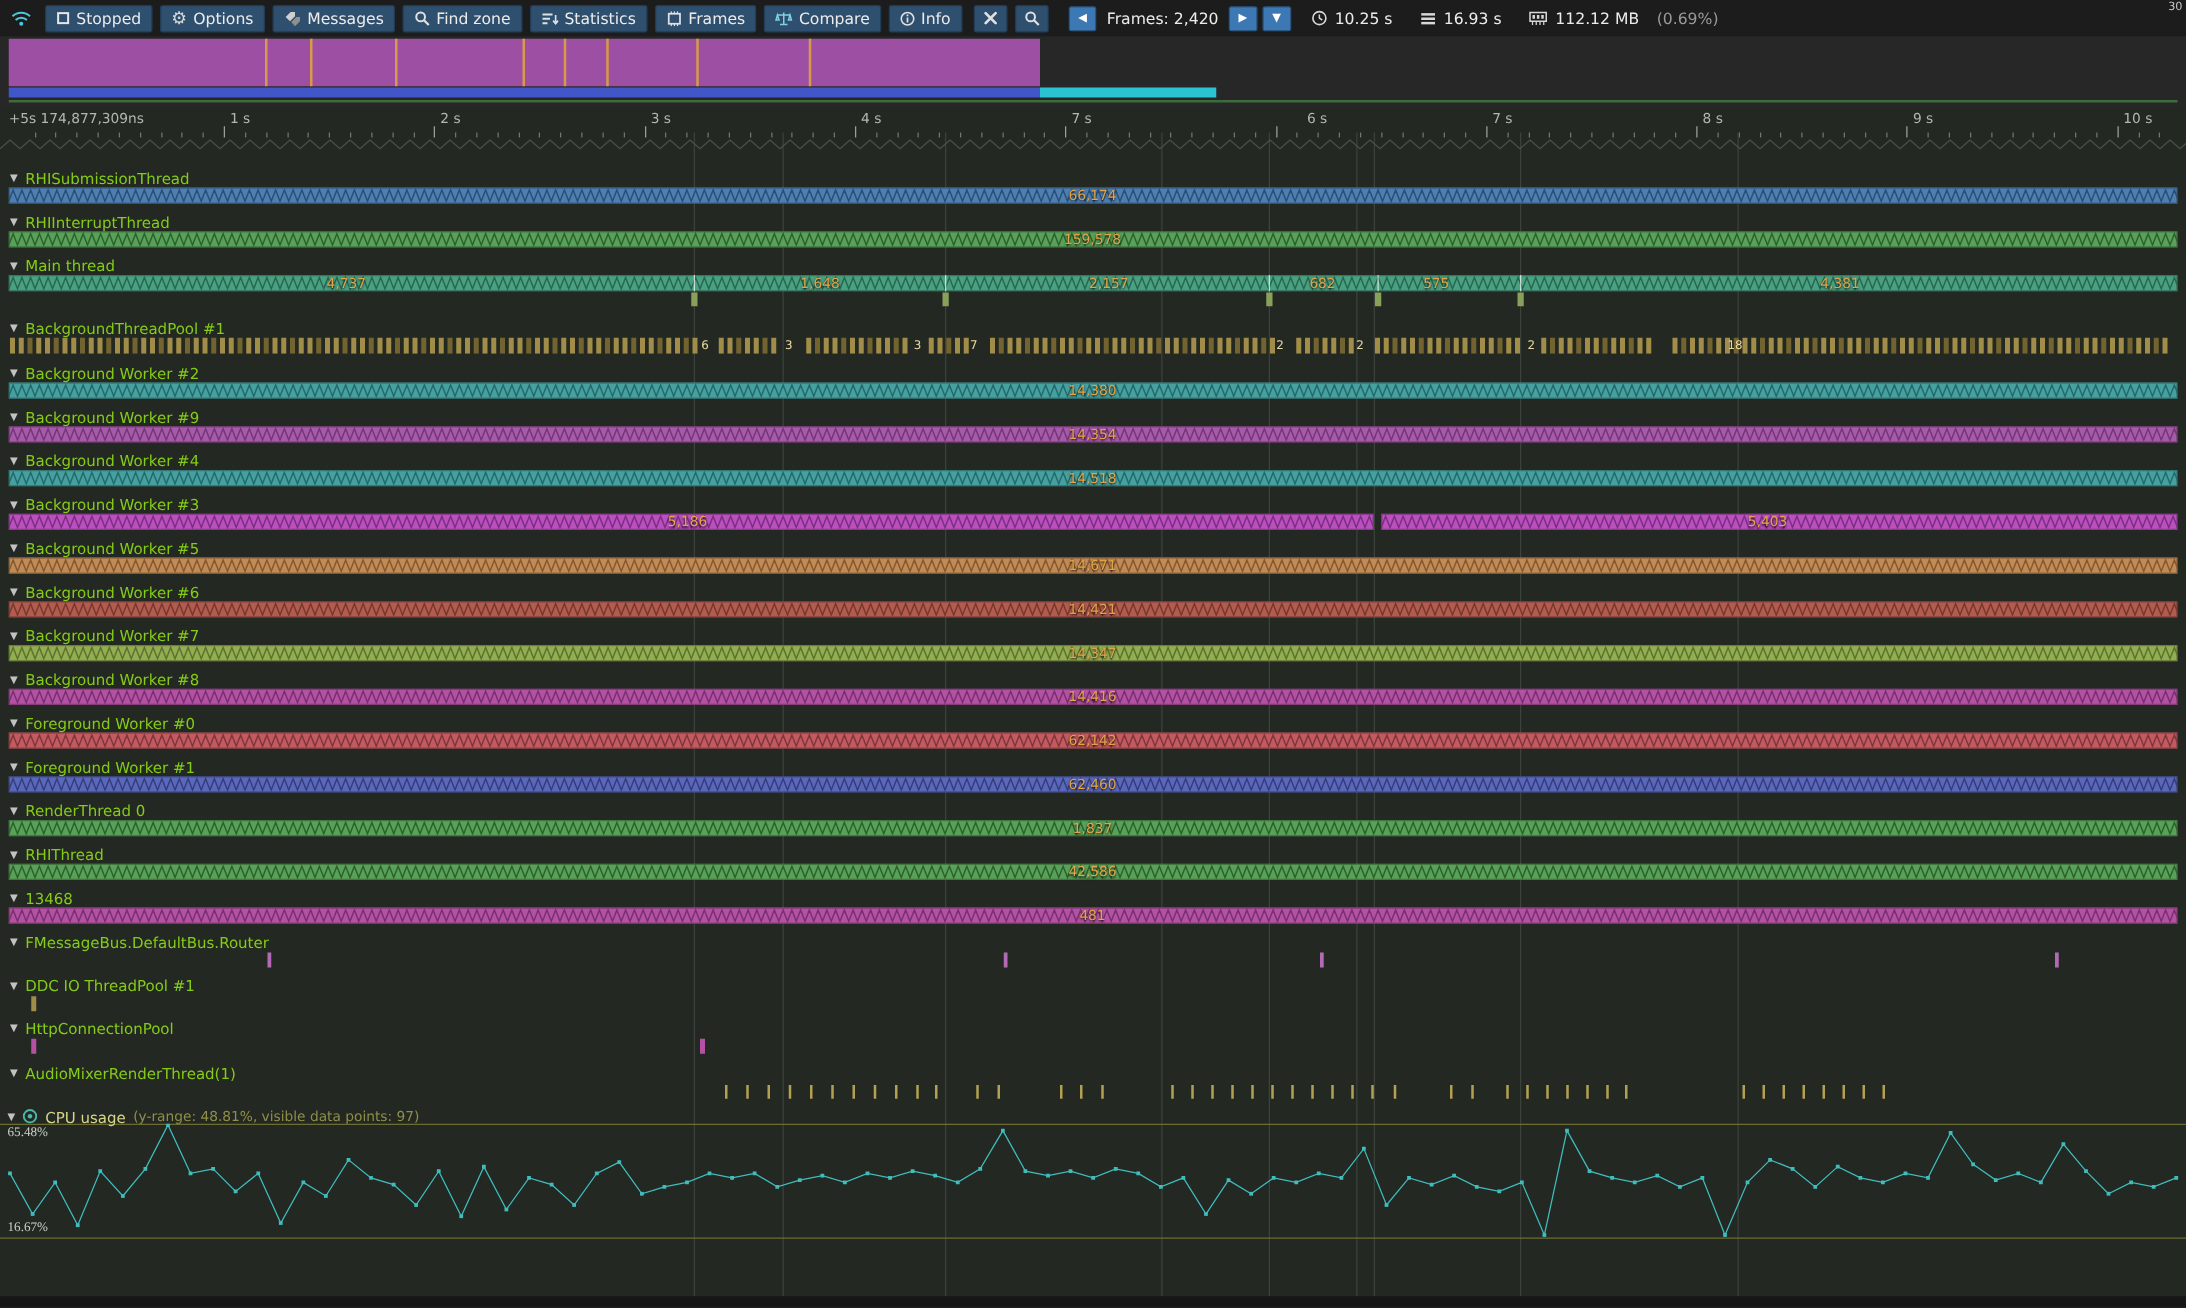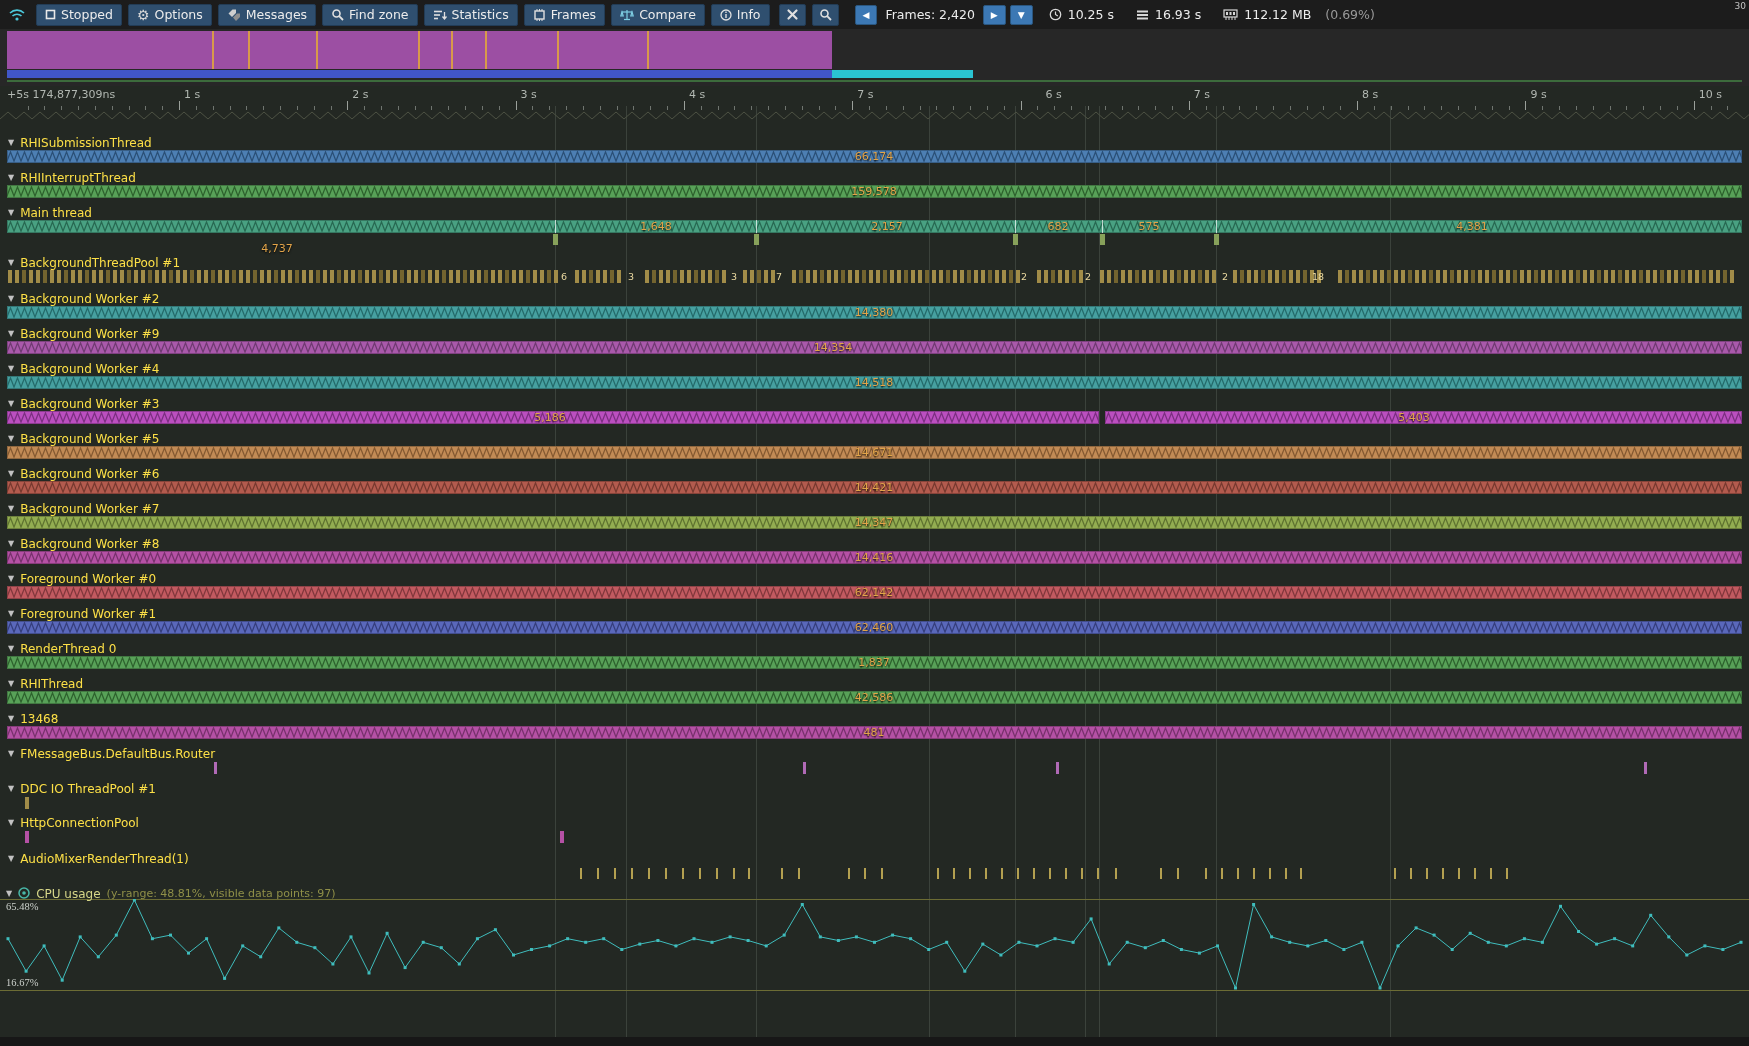--- a/index.html
+++ b/index.html
@@ -28,21 +28,21 @@
   .ov-greenline { position:absolute; left:7px; top:51px; width:1735px; height:2px; background:#3c6b3c; }
   .ruler { position:absolute; top:86px; left:0; width:1749px; height:26px; }
   .ruler-offset { position:absolute; left:7px; top:2px; font-size:11px; color:#b2b8b2; }
   .tick-label { position:absolute; top:2px; font-size:11px; color:#b2b8b2; }
   .tick-major { position:absolute; top:15px; width:1px; height:9px; background:#9aa09a; }
   .tick-minor { position:absolute; top:20px; width:1px; height:4px; background:#6f756f; }
   #wave { position:absolute; top:109px; left:0; z-index:1; }
   .gridline { position:absolute; top:106px; height:931px; width:1px; background:#3b423b; }
   .thread-label { position:absolute; left:8px; height:15px; display:flex; align-items:center; gap:6px; white-space:nowrap; z-index:3; }
   .tri { color:#c2c2c2; font-size:8px; }
-  .tname { color:#fde047; font-size:12px; }
+  .tname { color:#84cc16; font-size:12px; }
   .bar { position:absolute; height:13px; z-index:2; box-shadow: inset 0 0 0 1px rgba(0,0,0,0.25); overflow:hidden; }
   .zcount { position:absolute; height:13px; line-height:13px; font-size:11px; color:#e2a449; text-shadow:0 1px 2px rgba(0,0,0,0.9); transform:translateX(-50%); white-space:nowrap; z-index:4; }
   .sep { position:absolute; width:1px; height:13px; background:rgba(255,255,255,0.7); z-index:3; }
   .submark { position:absolute; width:5px; height:11px; z-index:2; }
   .tickmark { position:absolute; z-index:2; }
   .dlabel { position:absolute; font-size:9.5px; color:#ead9a0; transform:translateX(-50%); z-index:3; line-height:13px; }
   .dense-svg { position:absolute; z-index:2; }
   .cpu-head { position:absolute; top:884px; left:6px; display:flex; align-items:center; gap:6px; z-index:3; }
   .cpu-label { font-size:12px; color:#d6d688; }
   .cpu-meta { font-size:11px; color:#8f8f48; }
@@ -398,21 +398,21 @@
       <span class="zcount" style="left: 874px; top: 185px;">159,578</span>
       <div class="thread-label" style="top: 205px;">
         <span class="tri">▼</span>
         <span class="tname">Main thread</span>
       </div>
       <div class="bar" style="left: 7px; width: 1735px; top: 220px; background: rgb(73, 161, 130);">
         <svg width="1735" height="13" style="position: absolute; left: 0px; top: 0px;">
           <path d="M0,11 L3.5,2 L7,11 L10.5,2 L14,11 L17.5,2 L21,11 L24.5,2 L28,11 L31.5,2 L35,11 L38.5,2 L42,11 L45.5,2 L49,11 L52.5,2 L56,11 L59.5,2 L63,11 L66.5,2 L70,11 L73.5,2 L77,11 L80.5,2 L84,11 L87.5,2 L91,11 L94.5,2 L98,11 L101.5,2 L105,11 L108.5,2 L112,11 L115.5,2 L119,11 L122.5,2 L126,11 L129.5,2 L133,11 L136.5,2 L140,11 L143.5,2 L147,11 L150.5,2 L154,11 L157.5,2 L161,11 L164.5,2 L168,11 L171.5,2 L175,11 L178.5,2 L182,11 L185.5,2 L189,11 L192.5,2 L196,11 L199.5,2 L203,11 L206.5,2 L210,11 L213.5,2 L217,11 L220.5,2 L224,11 L227.5,2 L231,11 L234.5,2 L238,11 L241.5,2 L245,11 L248.5,2 L252,11 L255.5,2 L259,11 L262.5,2 L266,11 L269.5,2 L273,11 L276.5,2 L280,11 L283.5,2 L287,11 L290.5,2 L294,11 L297.5,2 L301,11 L304.5,2 L308,11 L311.5,2 L315,11 L318.5,2 L322,11 L325.5,2 L329,11 L332.5,2 L336,11 L339.5,2 L343,11 L346.5,2 L350,11 L353.5,2 L357,11 L360.5,2 L364,11 L367.5,2 L371,11 L374.5,2 L378,11 L381.5,2 L385,11 L388.5,2 L392,11 L395.5,2 L399,11 L402.5,2 L406,11 L409.5,2 L413,11 L416.5,2 L420,11 L423.5,2 L427,11 L430.5,2 L434,11 L437.5,2 L441,11 L444.5,2 L448,11 L451.5,2 L455,11 L458.5,2 L462,11 L465.5,2 L469,11 L472.5,2 L476,11 L479.5,2 L483,11 L486.5,2 L490,11 L493.5,2 L497,11 L500.5,2 L504,11 L507.5,2 L511,11 L514.5,2 L518,11 L521.5,2 L525,11 L528.5,2 L532,11 L535.5,2 L539,11 L542.5,2 L546,11 L549.5,2 L553,11 L556.5,2 L560,11 L563.5,2 L567,11 L570.5,2 L574,11 L577.5,2 L581,11 L584.5,2 L588,11 L591.5,2 L595,11 L598.5,2 L602,11 L605.5,2 L609,11 L612.5,2 L616,11 L619.5,2 L623,11 L626.5,2 L630,11 L633.5,2 L637,11 L640.5,2 L644,11 L647.5,2 L651,11 L654.5,2 L658,11 L661.5,2 L665,11 L668.5,2 L672,11 L675.5,2 L679,11 L682.5,2 L686,11 L689.5,2 L693,11 L696.5,2 L700,11 L703.5,2 L707,11 L710.5,2 L714,11 L717.5,2 L721,11 L724.5,2 L728,11 L731.5,2 L735,11 L738.5,2 L742,11 L745.5,2 L749,11 L752.5,2 L756,11 L759.5,2 L763,11 L766.5,2 L770,11 L773.5,2 L777,11 L780.5,2 L784,11 L787.5,2 L791,11 L794.5,2 L798,11 L801.5,2 L805,11 L808.5,2 L812,11 L815.5,2 L819,11 L822.5,2 L826,11 L829.5,2 L833,11 L836.5,2 L840,11 L843.5,2 L847,11 L850.5,2 L854,11 L857.5,2 L861,11 L864.5,2 L868,11 L871.5,2 L875,11 L878.5,2 L882,11 L885.5,2 L889,11 L892.5,2 L896,11 L899.5,2 L903,11 L906.5,2 L910,11 L913.5,2 L917,11 L920.5,2 L924,11 L927.5,2 L931,11 L934.5,2 L938,11 L941.5,2 L945,11 L948.5,2 L952,11 L955.5,2 L959,11 L962.5,2 L966,11 L969.5,2 L973,11 L976.5,2 L980,11 L983.5,2 L987,11 L990.5,2 L994,11 L997.5,2 L1001,11 L1004.5,2 L1008,11 L1011.5,2 L1015,11 L1018.5,2 L1022,11 L1025.5,2 L1029,11 L1032.5,2 L1036,11 L1039.5,2 L1043,11 L1046.5,2 L1050,11 L1053.5,2 L1057,11 L1060.5,2 L1064,11 L1067.5,2 L1071,11 L1074.5,2 L1078,11 L1081.5,2 L1085,11 L1088.5,2 L1092,11 L1095.5,2 L1099,11 L1102.5,2 L1106,11 L1109.5,2 L1113,11 L1116.5,2 L1120,11 L1123.5,2 L1127,11 L1130.5,2 L1134,11 L1137.5,2 L1141,11 L1144.5,2 L1148,11 L1151.5,2 L1155,11 L1158.5,2 L1162,11 L1165.5,2 L1169,11 L1172.5,2 L1176,11 L1179.5,2 L1183,11 L1186.5,2 L1190,11 L1193.5,2 L1197,11 L1200.5,2 L1204,11 L1207.5,2 L1211,11 L1214.5,2 L1218,11 L1221.5,2 L1225,11 L1228.5,2 L1232,11 L1235.5,2 L1239,11 L1242.5,2 L1246,11 L1249.5,2 L1253,11 L1256.5,2 L1260,11 L1263.5,2 L1267,11 L1270.5,2 L1274,11 L1277.5,2 L1281,11 L1284.5,2 L1288,11 L1291.5,2 L1295,11 L1298.5,2 L1302,11 L1305.5,2 L1309,11 L1312.5,2 L1316,11 L1319.5,2 L1323,11 L1326.5,2 L1330,11 L1333.5,2 L1337,11 L1340.5,2 L1344,11 L1347.5,2 L1351,11 L1354.5,2 L1358,11 L1361.5,2 L1365,11 L1368.5,2 L1372,11 L1375.5,2 L1379,11 L1382.5,2 L1386,11 L1389.5,2 L1393,11 L1396.5,2 L1400,11 L1403.5,2 L1407,11 L1410.5,2 L1414,11 L1417.5,2 L1421,11 L1424.5,2 L1428,11 L1431.5,2 L1435,11 L1438.5,2 L1442,11 L1445.5,2 L1449,11 L1452.5,2 L1456,11 L1459.5,2 L1463,11 L1466.5,2 L1470,11 L1473.5,2 L1477,11 L1480.5,2 L1484,11 L1487.5,2 L1491,11 L1494.5,2 L1498,11 L1501.5,2 L1505,11 L1508.5,2 L1512,11 L1515.5,2 L1519,11 L1522.5,2 L1526,11 L1529.5,2 L1533,11 L1536.5,2 L1540,11 L1543.5,2 L1547,11 L1550.5,2 L1554,11 L1557.5,2 L1561,11 L1564.5,2 L1568,11 L1571.5,2 L1575,11 L1578.5,2 L1582,11 L1585.5,2 L1589,11 L1592.5,2 L1596,11 L1599.5,2 L1603,11 L1606.5,2 L1610,11 L1613.5,2 L1617,11 L1620.5,2 L1624,11 L1627.5,2 L1631,11 L1634.5,2 L1638,11 L1641.5,2 L1645,11 L1648.5,2 L1652,11 L1655.5,2 L1659,11 L1662.5,2 L1666,11 L1669.5,2 L1673,11 L1676.5,2 L1680,11 L1683.5,2 L1687,11 L1690.5,2 L1694,11 L1697.5,2 L1701,11 L1704.5,2 L1708,11 L1711.5,2 L1715,11 L1718.5,2 L1722,11 L1725.5,2 L1729,11 L1732.5,2 L1736,11" fill="none" stroke="#276851" stroke-width="1.2"></path>
         </svg>
       </div>
-      <span class="zcount" style="left: 277px; top: 220px; margin-top: 22px;">4,737</span>
+      <span class="zcount" style="left: 277px; top: 220px;">4,737</span>
       <span class="zcount" style="left: 656px; top: 220px;">1,648</span>
       <span class="zcount" style="left: 887px; top: 220px;">2,157</span>
       <span class="zcount" style="left: 1058px; top: 220px;">682</span>
       <span class="zcount" style="left: 1149px; top: 220px;">575</span>
       <span class="zcount" style="left: 1472px; top: 220px;">4,381</span>
       <div class="sep" style="left: 555px; top: 220px;"></div>
       <div class="sep" style="left: 756px; top: 220px;"></div>
       <div class="sep" style="left: 1015px; top: 220px;"></div>
       <div class="sep" style="left: 1102px; top: 220px;"></div>
       <div class="sep" style="left: 1216px; top: 220px;"></div>
@@ -657,41 +657,41 @@
         <rect x="1716" y="0" width="4" height="13" fill="#73642f"></rect>
         <rect x="1723" y="0" width="4" height="13" fill="#a18c48"></rect>
       </svg>
       <span class="dlabel" style="left: 564px; top: 270px;">6</span>
       <span class="dlabel" style="left: 631px; top: 270px;">3</span>
       <span class="dlabel" style="left: 734px; top: 270px;">3</span>
       <span class="dlabel" style="left: 779px; top: 270px;">7</span>
       <span class="dlabel" style="left: 1024px; top: 270px;">2</span>
       <span class="dlabel" style="left: 1088px; top: 270px;">2</span>
       <span class="dlabel" style="left: 1225px; top: 270px;">2</span>
-      <span class="dlabel" style="left: 1318px; top: 270px;">18</span>
+      <span class="dlabel" style="left: 1388px; top: 270px;">18</span>
       <div class="thread-label" style="top: 291px;">
         <span class="tri">▼</span>
         <span class="tname">Background Worker #2</span>
       </div>
       <div class="bar" style="left: 7px; width: 1735px; top: 306px; background: rgb(70, 160, 160);">
         <svg width="1735" height="13" style="position: absolute; left: 0px; top: 0px;">
           <path d="M0,11 L3.5,2 L7,11 L10.5,2 L14,11 L17.5,2 L21,11 L24.5,2 L28,11 L31.5,2 L35,11 L38.5,2 L42,11 L45.5,2 L49,11 L52.5,2 L56,11 L59.5,2 L63,11 L66.5,2 L70,11 L73.5,2 L77,11 L80.5,2 L84,11 L87.5,2 L91,11 L94.5,2 L98,11 L101.5,2 L105,11 L108.5,2 L112,11 L115.5,2 L119,11 L122.5,2 L126,11 L129.5,2 L133,11 L136.5,2 L140,11 L143.5,2 L147,11 L150.5,2 L154,11 L157.5,2 L161,11 L164.5,2 L168,11 L171.5,2 L175,11 L178.5,2 L182,11 L185.5,2 L189,11 L192.5,2 L196,11 L199.5,2 L203,11 L206.5,2 L210,11 L213.5,2 L217,11 L220.5,2 L224,11 L227.5,2 L231,11 L234.5,2 L238,11 L241.5,2 L245,11 L248.5,2 L252,11 L255.5,2 L259,11 L262.5,2 L266,11 L269.5,2 L273,11 L276.5,2 L280,11 L283.5,2 L287,11 L290.5,2 L294,11 L297.5,2 L301,11 L304.5,2 L308,11 L311.5,2 L315,11 L318.5,2 L322,11 L325.5,2 L329,11 L332.5,2 L336,11 L339.5,2 L343,11 L346.5,2 L350,11 L353.5,2 L357,11 L360.5,2 L364,11 L367.5,2 L371,11 L374.5,2 L378,11 L381.5,2 L385,11 L388.5,2 L392,11 L395.5,2 L399,11 L402.5,2 L406,11 L409.5,2 L413,11 L416.5,2 L420,11 L423.5,2 L427,11 L430.5,2 L434,11 L437.5,2 L441,11 L444.5,2 L448,11 L451.5,2 L455,11 L458.5,2 L462,11 L465.5,2 L469,11 L472.5,2 L476,11 L479.5,2 L483,11 L486.5,2 L490,11 L493.5,2 L497,11 L500.5,2 L504,11 L507.5,2 L511,11 L514.5,2 L518,11 L521.5,2 L525,11 L528.5,2 L532,11 L535.5,2 L539,11 L542.5,2 L546,11 L549.5,2 L553,11 L556.5,2 L560,11 L563.5,2 L567,11 L570.5,2 L574,11 L577.5,2 L581,11 L584.5,2 L588,11 L591.5,2 L595,11 L598.5,2 L602,11 L605.5,2 L609,11 L612.5,2 L616,11 L619.5,2 L623,11 L626.5,2 L630,11 L633.5,2 L637,11 L640.5,2 L644,11 L647.5,2 L651,11 L654.5,2 L658,11 L661.5,2 L665,11 L668.5,2 L672,11 L675.5,2 L679,11 L682.5,2 L686,11 L689.5,2 L693,11 L696.5,2 L700,11 L703.5,2 L707,11 L710.5,2 L714,11 L717.5,2 L721,11 L724.5,2 L728,11 L731.5,2 L735,11 L738.5,2 L742,11 L745.5,2 L749,11 L752.5,2 L756,11 L759.5,2 L763,11 L766.5,2 L770,11 L773.5,2 L777,11 L780.5,2 L784,11 L787.5,2 L791,11 L794.5,2 L798,11 L801.5,2 L805,11 L808.5,2 L812,11 L815.5,2 L819,11 L822.5,2 L826,11 L829.5,2 L833,11 L836.5,2 L840,11 L843.5,2 L847,11 L850.5,2 L854,11 L857.5,2 L861,11 L864.5,2 L868,11 L871.5,2 L875,11 L878.5,2 L882,11 L885.5,2 L889,11 L892.5,2 L896,11 L899.5,2 L903,11 L906.5,2 L910,11 L913.5,2 L917,11 L920.5,2 L924,11 L927.5,2 L931,11 L934.5,2 L938,11 L941.5,2 L945,11 L948.5,2 L952,11 L955.5,2 L959,11 L962.5,2 L966,11 L969.5,2 L973,11 L976.5,2 L980,11 L983.5,2 L987,11 L990.5,2 L994,11 L997.5,2 L1001,11 L1004.5,2 L1008,11 L1011.5,2 L1015,11 L1018.5,2 L1022,11 L1025.5,2 L1029,11 L1032.5,2 L1036,11 L1039.5,2 L1043,11 L1046.5,2 L1050,11 L1053.5,2 L1057,11 L1060.5,2 L1064,11 L1067.5,2 L1071,11 L1074.5,2 L1078,11 L1081.5,2 L1085,11 L1088.5,2 L1092,11 L1095.5,2 L1099,11 L1102.5,2 L1106,11 L1109.5,2 L1113,11 L1116.5,2 L1120,11 L1123.5,2 L1127,11 L1130.5,2 L1134,11 L1137.5,2 L1141,11 L1144.5,2 L1148,11 L1151.5,2 L1155,11 L1158.5,2 L1162,11 L1165.5,2 L1169,11 L1172.5,2 L1176,11 L1179.5,2 L1183,11 L1186.5,2 L1190,11 L1193.5,2 L1197,11 L1200.5,2 L1204,11 L1207.5,2 L1211,11 L1214.5,2 L1218,11 L1221.5,2 L1225,11 L1228.5,2 L1232,11 L1235.5,2 L1239,11 L1242.5,2 L1246,11 L1249.5,2 L1253,11 L1256.5,2 L1260,11 L1263.5,2 L1267,11 L1270.5,2 L1274,11 L1277.5,2 L1281,11 L1284.5,2 L1288,11 L1291.5,2 L1295,11 L1298.5,2 L1302,11 L1305.5,2 L1309,11 L1312.5,2 L1316,11 L1319.5,2 L1323,11 L1326.5,2 L1330,11 L1333.5,2 L1337,11 L1340.5,2 L1344,11 L1347.5,2 L1351,11 L1354.5,2 L1358,11 L1361.5,2 L1365,11 L1368.5,2 L1372,11 L1375.5,2 L1379,11 L1382.5,2 L1386,11 L1389.5,2 L1393,11 L1396.5,2 L1400,11 L1403.5,2 L1407,11 L1410.5,2 L1414,11 L1417.5,2 L1421,11 L1424.5,2 L1428,11 L1431.5,2 L1435,11 L1438.5,2 L1442,11 L1445.5,2 L1449,11 L1452.5,2 L1456,11 L1459.5,2 L1463,11 L1466.5,2 L1470,11 L1473.5,2 L1477,11 L1480.5,2 L1484,11 L1487.5,2 L1491,11 L1494.5,2 L1498,11 L1501.5,2 L1505,11 L1508.5,2 L1512,11 L1515.5,2 L1519,11 L1522.5,2 L1526,11 L1529.5,2 L1533,11 L1536.5,2 L1540,11 L1543.5,2 L1547,11 L1550.5,2 L1554,11 L1557.5,2 L1561,11 L1564.5,2 L1568,11 L1571.5,2 L1575,11 L1578.5,2 L1582,11 L1585.5,2 L1589,11 L1592.5,2 L1596,11 L1599.5,2 L1603,11 L1606.5,2 L1610,11 L1613.5,2 L1617,11 L1620.5,2 L1624,11 L1627.5,2 L1631,11 L1634.5,2 L1638,11 L1641.5,2 L1645,11 L1648.5,2 L1652,11 L1655.5,2 L1659,11 L1662.5,2 L1666,11 L1669.5,2 L1673,11 L1676.5,2 L1680,11 L1683.5,2 L1687,11 L1690.5,2 L1694,11 L1697.5,2 L1701,11 L1704.5,2 L1708,11 L1711.5,2 L1715,11 L1718.5,2 L1722,11 L1725.5,2 L1729,11 L1732.5,2 L1736,11" fill="none" stroke="#246a6a" stroke-width="1.2"></path>
         </svg>
       </div>
       <span class="zcount" style="left: 874px; top: 306px;">14,380</span>
       <div class="thread-label" style="top: 326px;">
         <span class="tri">▼</span>
         <span class="tname">Background Worker #9</span>
       </div>
       <div class="bar" style="left: 7px; width: 1735px; top: 341px; background: rgb(169, 89, 171);">
         <svg width="1735" height="13" style="position: absolute; left: 0px; top: 0px;">
           <path d="M0,11 L3.5,2 L7,11 L10.5,2 L14,11 L17.5,2 L21,11 L24.5,2 L28,11 L31.5,2 L35,11 L38.5,2 L42,11 L45.5,2 L49,11 L52.5,2 L56,11 L59.5,2 L63,11 L66.5,2 L70,11 L73.5,2 L77,11 L80.5,2 L84,11 L87.5,2 L91,11 L94.5,2 L98,11 L101.5,2 L105,11 L108.5,2 L112,11 L115.5,2 L119,11 L122.5,2 L126,11 L129.5,2 L133,11 L136.5,2 L140,11 L143.5,2 L147,11 L150.5,2 L154,11 L157.5,2 L161,11 L164.5,2 L168,11 L171.5,2 L175,11 L178.5,2 L182,11 L185.5,2 L189,11 L192.5,2 L196,11 L199.5,2 L203,11 L206.5,2 L210,11 L213.5,2 L217,11 L220.5,2 L224,11 L227.5,2 L231,11 L234.5,2 L238,11 L241.5,2 L245,11 L248.5,2 L252,11 L255.5,2 L259,11 L262.5,2 L266,11 L269.5,2 L273,11 L276.5,2 L280,11 L283.5,2 L287,11 L290.5,2 L294,11 L297.5,2 L301,11 L304.5,2 L308,11 L311.5,2 L315,11 L318.5,2 L322,11 L325.5,2 L329,11 L332.5,2 L336,11 L339.5,2 L343,11 L346.5,2 L350,11 L353.5,2 L357,11 L360.5,2 L364,11 L367.5,2 L371,11 L374.5,2 L378,11 L381.5,2 L385,11 L388.5,2 L392,11 L395.5,2 L399,11 L402.5,2 L406,11 L409.5,2 L413,11 L416.5,2 L420,11 L423.5,2 L427,11 L430.5,2 L434,11 L437.5,2 L441,11 L444.5,2 L448,11 L451.5,2 L455,11 L458.5,2 L462,11 L465.5,2 L469,11 L472.5,2 L476,11 L479.5,2 L483,11 L486.5,2 L490,11 L493.5,2 L497,11 L500.5,2 L504,11 L507.5,2 L511,11 L514.5,2 L518,11 L521.5,2 L525,11 L528.5,2 L532,11 L535.5,2 L539,11 L542.5,2 L546,11 L549.5,2 L553,11 L556.5,2 L560,11 L563.5,2 L567,11 L570.5,2 L574,11 L577.5,2 L581,11 L584.5,2 L588,11 L591.5,2 L595,11 L598.5,2 L602,11 L605.5,2 L609,11 L612.5,2 L616,11 L619.5,2 L623,11 L626.5,2 L630,11 L633.5,2 L637,11 L640.5,2 L644,11 L647.5,2 L651,11 L654.5,2 L658,11 L661.5,2 L665,11 L668.5,2 L672,11 L675.5,2 L679,11 L682.5,2 L686,11 L689.5,2 L693,11 L696.5,2 L700,11 L703.5,2 L707,11 L710.5,2 L714,11 L717.5,2 L721,11 L724.5,2 L728,11 L731.5,2 L735,11 L738.5,2 L742,11 L745.5,2 L749,11 L752.5,2 L756,11 L759.5,2 L763,11 L766.5,2 L770,11 L773.5,2 L777,11 L780.5,2 L784,11 L787.5,2 L791,11 L794.5,2 L798,11 L801.5,2 L805,11 L808.5,2 L812,11 L815.5,2 L819,11 L822.5,2 L826,11 L829.5,2 L833,11 L836.5,2 L840,11 L843.5,2 L847,11 L850.5,2 L854,11 L857.5,2 L861,11 L864.5,2 L868,11 L871.5,2 L875,11 L878.5,2 L882,11 L885.5,2 L889,11 L892.5,2 L896,11 L899.5,2 L903,11 L906.5,2 L910,11 L913.5,2 L917,11 L920.5,2 L924,11 L927.5,2 L931,11 L934.5,2 L938,11 L941.5,2 L945,11 L948.5,2 L952,11 L955.5,2 L959,11 L962.5,2 L966,11 L969.5,2 L973,11 L976.5,2 L980,11 L983.5,2 L987,11 L990.5,2 L994,11 L997.5,2 L1001,11 L1004.5,2 L1008,11 L1011.5,2 L1015,11 L1018.5,2 L1022,11 L1025.5,2 L1029,11 L1032.5,2 L1036,11 L1039.5,2 L1043,11 L1046.5,2 L1050,11 L1053.5,2 L1057,11 L1060.5,2 L1064,11 L1067.5,2 L1071,11 L1074.5,2 L1078,11 L1081.5,2 L1085,11 L1088.5,2 L1092,11 L1095.5,2 L1099,11 L1102.5,2 L1106,11 L1109.5,2 L1113,11 L1116.5,2 L1120,11 L1123.5,2 L1127,11 L1130.5,2 L1134,11 L1137.5,2 L1141,11 L1144.5,2 L1148,11 L1151.5,2 L1155,11 L1158.5,2 L1162,11 L1165.5,2 L1169,11 L1172.5,2 L1176,11 L1179.5,2 L1183,11 L1186.5,2 L1190,11 L1193.5,2 L1197,11 L1200.5,2 L1204,11 L1207.5,2 L1211,11 L1214.5,2 L1218,11 L1221.5,2 L1225,11 L1228.5,2 L1232,11 L1235.5,2 L1239,11 L1242.5,2 L1246,11 L1249.5,2 L1253,11 L1256.5,2 L1260,11 L1263.5,2 L1267,11 L1270.5,2 L1274,11 L1277.5,2 L1281,11 L1284.5,2 L1288,11 L1291.5,2 L1295,11 L1298.5,2 L1302,11 L1305.5,2 L1309,11 L1312.5,2 L1316,11 L1319.5,2 L1323,11 L1326.5,2 L1330,11 L1333.5,2 L1337,11 L1340.5,2 L1344,11 L1347.5,2 L1351,11 L1354.5,2 L1358,11 L1361.5,2 L1365,11 L1368.5,2 L1372,11 L1375.5,2 L1379,11 L1382.5,2 L1386,11 L1389.5,2 L1393,11 L1396.5,2 L1400,11 L1403.5,2 L1407,11 L1410.5,2 L1414,11 L1417.5,2 L1421,11 L1424.5,2 L1428,11 L1431.5,2 L1435,11 L1438.5,2 L1442,11 L1445.5,2 L1449,11 L1452.5,2 L1456,11 L1459.5,2 L1463,11 L1466.5,2 L1470,11 L1473.5,2 L1477,11 L1480.5,2 L1484,11 L1487.5,2 L1491,11 L1494.5,2 L1498,11 L1501.5,2 L1505,11 L1508.5,2 L1512,11 L1515.5,2 L1519,11 L1522.5,2 L1526,11 L1529.5,2 L1533,11 L1536.5,2 L1540,11 L1543.5,2 L1547,11 L1550.5,2 L1554,11 L1557.5,2 L1561,11 L1564.5,2 L1568,11 L1571.5,2 L1575,11 L1578.5,2 L1582,11 L1585.5,2 L1589,11 L1592.5,2 L1596,11 L1599.5,2 L1603,11 L1606.5,2 L1610,11 L1613.5,2 L1617,11 L1620.5,2 L1624,11 L1627.5,2 L1631,11 L1634.5,2 L1638,11 L1641.5,2 L1645,11 L1648.5,2 L1652,11 L1655.5,2 L1659,11 L1662.5,2 L1666,11 L1669.5,2 L1673,11 L1676.5,2 L1680,11 L1683.5,2 L1687,11 L1690.5,2 L1694,11 L1697.5,2 L1701,11 L1704.5,2 L1708,11 L1711.5,2 L1715,11 L1718.5,2 L1722,11 L1725.5,2 L1729,11 L1732.5,2 L1736,11" fill="none" stroke="#6f3a71" stroke-width="1.2"></path>
         </svg>
       </div>
-      <span class="zcount" style="left: 833px; top: 341px;">14,354</span>
+      <span class="zcount" style="left: 874px; top: 341px;">14,354</span>
       <div class="thread-label" style="top: 361px;">
         <span class="tri">▼</span>
         <span class="tname">Background Worker #4</span>
       </div>
       <div class="bar" style="left: 7px; width: 1735px; top: 376px; background: rgb(70, 160, 160);">
         <svg width="1735" height="13" style="position: absolute; left: 0px; top: 0px;">
           <path d="M0,11 L3.5,2 L7,11 L10.5,2 L14,11 L17.5,2 L21,11 L24.5,2 L28,11 L31.5,2 L35,11 L38.5,2 L42,11 L45.5,2 L49,11 L52.5,2 L56,11 L59.5,2 L63,11 L66.5,2 L70,11 L73.5,2 L77,11 L80.5,2 L84,11 L87.5,2 L91,11 L94.5,2 L98,11 L101.5,2 L105,11 L108.5,2 L112,11 L115.5,2 L119,11 L122.5,2 L126,11 L129.5,2 L133,11 L136.5,2 L140,11 L143.5,2 L147,11 L150.5,2 L154,11 L157.5,2 L161,11 L164.5,2 L168,11 L171.5,2 L175,11 L178.5,2 L182,11 L185.5,2 L189,11 L192.5,2 L196,11 L199.5,2 L203,11 L206.5,2 L210,11 L213.5,2 L217,11 L220.5,2 L224,11 L227.5,2 L231,11 L234.5,2 L238,11 L241.5,2 L245,11 L248.5,2 L252,11 L255.5,2 L259,11 L262.5,2 L266,11 L269.5,2 L273,11 L276.5,2 L280,11 L283.5,2 L287,11 L290.5,2 L294,11 L297.5,2 L301,11 L304.5,2 L308,11 L311.5,2 L315,11 L318.5,2 L322,11 L325.5,2 L329,11 L332.5,2 L336,11 L339.5,2 L343,11 L346.5,2 L350,11 L353.5,2 L357,11 L360.5,2 L364,11 L367.5,2 L371,11 L374.5,2 L378,11 L381.5,2 L385,11 L388.5,2 L392,11 L395.5,2 L399,11 L402.5,2 L406,11 L409.5,2 L413,11 L416.5,2 L420,11 L423.5,2 L427,11 L430.5,2 L434,11 L437.5,2 L441,11 L444.5,2 L448,11 L451.5,2 L455,11 L458.5,2 L462,11 L465.5,2 L469,11 L472.5,2 L476,11 L479.5,2 L483,11 L486.5,2 L490,11 L493.5,2 L497,11 L500.5,2 L504,11 L507.5,2 L511,11 L514.5,2 L518,11 L521.5,2 L525,11 L528.5,2 L532,11 L535.5,2 L539,11 L542.5,2 L546,11 L549.5,2 L553,11 L556.5,2 L560,11 L563.5,2 L567,11 L570.5,2 L574,11 L577.5,2 L581,11 L584.5,2 L588,11 L591.5,2 L595,11 L598.5,2 L602,11 L605.5,2 L609,11 L612.5,2 L616,11 L619.5,2 L623,11 L626.5,2 L630,11 L633.5,2 L637,11 L640.5,2 L644,11 L647.5,2 L651,11 L654.5,2 L658,11 L661.5,2 L665,11 L668.5,2 L672,11 L675.5,2 L679,11 L682.5,2 L686,11 L689.5,2 L693,11 L696.5,2 L700,11 L703.5,2 L707,11 L710.5,2 L714,11 L717.5,2 L721,11 L724.5,2 L728,11 L731.5,2 L735,11 L738.5,2 L742,11 L745.5,2 L749,11 L752.5,2 L756,11 L759.5,2 L763,11 L766.5,2 L770,11 L773.5,2 L777,11 L780.5,2 L784,11 L787.5,2 L791,11 L794.5,2 L798,11 L801.5,2 L805,11 L808.5,2 L812,11 L815.5,2 L819,11 L822.5,2 L826,11 L829.5,2 L833,11 L836.5,2 L840,11 L843.5,2 L847,11 L850.5,2 L854,11 L857.5,2 L861,11 L864.5,2 L868,11 L871.5,2 L875,11 L878.5,2 L882,11 L885.5,2 L889,11 L892.5,2 L896,11 L899.5,2 L903,11 L906.5,2 L910,11 L913.5,2 L917,11 L920.5,2 L924,11 L927.5,2 L931,11 L934.5,2 L938,11 L941.5,2 L945,11 L948.5,2 L952,11 L955.5,2 L959,11 L962.5,2 L966,11 L969.5,2 L973,11 L976.5,2 L980,11 L983.5,2 L987,11 L990.5,2 L994,11 L997.5,2 L1001,11 L1004.5,2 L1008,11 L1011.5,2 L1015,11 L1018.5,2 L1022,11 L1025.5,2 L1029,11 L1032.5,2 L1036,11 L1039.5,2 L1043,11 L1046.5,2 L1050,11 L1053.5,2 L1057,11 L1060.5,2 L1064,11 L1067.5,2 L1071,11 L1074.5,2 L1078,11 L1081.5,2 L1085,11 L1088.5,2 L1092,11 L1095.5,2 L1099,11 L1102.5,2 L1106,11 L1109.5,2 L1113,11 L1116.5,2 L1120,11 L1123.5,2 L1127,11 L1130.5,2 L1134,11 L1137.5,2 L1141,11 L1144.5,2 L1148,11 L1151.5,2 L1155,11 L1158.5,2 L1162,11 L1165.5,2 L1169,11 L1172.5,2 L1176,11 L1179.5,2 L1183,11 L1186.5,2 L1190,11 L1193.5,2 L1197,11 L1200.5,2 L1204,11 L1207.5,2 L1211,11 L1214.5,2 L1218,11 L1221.5,2 L1225,11 L1228.5,2 L1232,11 L1235.5,2 L1239,11 L1242.5,2 L1246,11 L1249.5,2 L1253,11 L1256.5,2 L1260,11 L1263.5,2 L1267,11 L1270.5,2 L1274,11 L1277.5,2 L1281,11 L1284.5,2 L1288,11 L1291.5,2 L1295,11 L1298.5,2 L1302,11 L1305.5,2 L1309,11 L1312.5,2 L1316,11 L1319.5,2 L1323,11 L1326.5,2 L1330,11 L1333.5,2 L1337,11 L1340.5,2 L1344,11 L1347.5,2 L1351,11 L1354.5,2 L1358,11 L1361.5,2 L1365,11 L1368.5,2 L1372,11 L1375.5,2 L1379,11 L1382.5,2 L1386,11 L1389.5,2 L1393,11 L1396.5,2 L1400,11 L1403.5,2 L1407,11 L1410.5,2 L1414,11 L1417.5,2 L1421,11 L1424.5,2 L1428,11 L1431.5,2 L1435,11 L1438.5,2 L1442,11 L1445.5,2 L1449,11 L1452.5,2 L1456,11 L1459.5,2 L1463,11 L1466.5,2 L1470,11 L1473.5,2 L1477,11 L1480.5,2 L1484,11 L1487.5,2 L1491,11 L1494.5,2 L1498,11 L1501.5,2 L1505,11 L1508.5,2 L1512,11 L1515.5,2 L1519,11 L1522.5,2 L1526,11 L1529.5,2 L1533,11 L1536.5,2 L1540,11 L1543.5,2 L1547,11 L1550.5,2 L1554,11 L1557.5,2 L1561,11 L1564.5,2 L1568,11 L1571.5,2 L1575,11 L1578.5,2 L1582,11 L1585.5,2 L1589,11 L1592.5,2 L1596,11 L1599.5,2 L1603,11 L1606.5,2 L1610,11 L1613.5,2 L1617,11 L1620.5,2 L1624,11 L1627.5,2 L1631,11 L1634.5,2 L1638,11 L1641.5,2 L1645,11 L1648.5,2 L1652,11 L1655.5,2 L1659,11 L1662.5,2 L1666,11 L1669.5,2 L1673,11 L1676.5,2 L1680,11 L1683.5,2 L1687,11 L1690.5,2 L1694,11 L1697.5,2 L1701,11 L1704.5,2 L1708,11 L1711.5,2 L1715,11 L1718.5,2 L1722,11 L1725.5,2 L1729,11 L1732.5,2 L1736,11" fill="none" stroke="#246a6a" stroke-width="1.2"></path>
         </svg>
       </div>
       <span class="zcount" style="left: 874px; top: 376px;">14,518</span>

